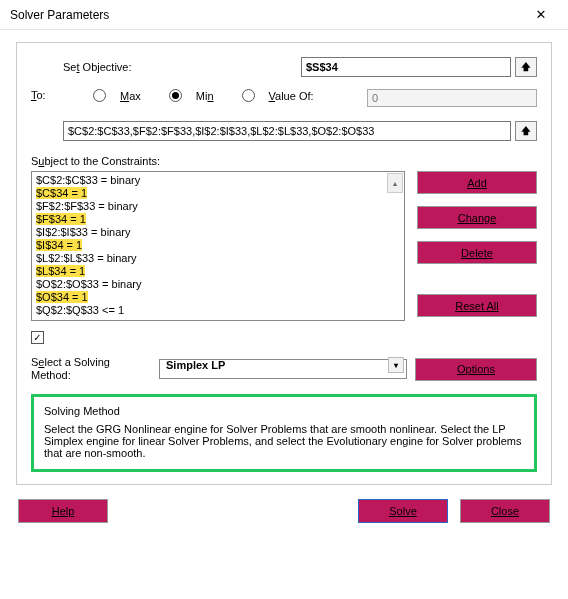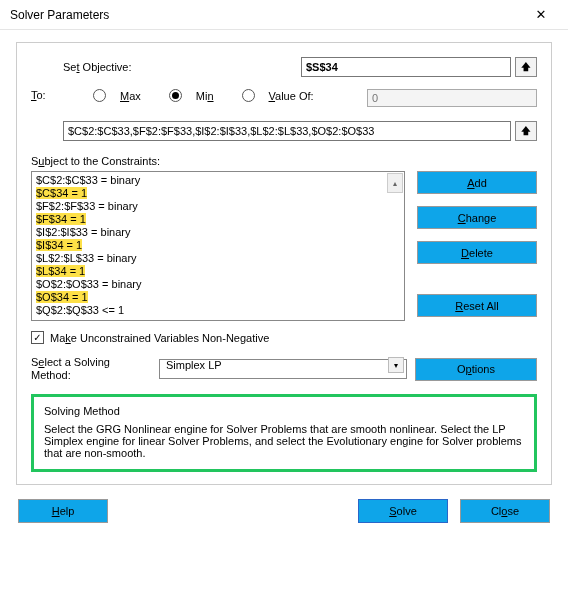--- a/index.html
+++ b/index.html
@@ -87,38 +87,39 @@
     position: absolute; top: 1px; right: 1px;
     width: 16px; height: 20px;
     background: #f0f0f0; border: 1px solid #ccc;
     display: flex; align-items: center; justify-content: center;
     font-size: 8px; color: #666;
   }
   .btn-col { display: flex; flex-direction: column; gap: 12px; width: 122px; }
   .btn {
     height: 23px;
     border: 1px solid #999;
-    background: #0ea5e9;
+    background: #be185d;
     font: inherit;
     cursor: pointer;
     text-align: center;
-    display: flex; align-items: center; justify-content: center;
+    display: flex; align-items: center; justify-content: center; text-decoration: underline;
   }
   .btn.gap-before { margin-top: 18px; }
   .chk-row { display: flex; align-items: center; gap: 6px; margin: 10px 0 12px 0; }
   .chkbox {
     width: 13px; height: 13px; border: 1px solid #555; background: #fff;
     display: flex; align-items: center; justify-content: center; font-size: 10px; line-height: 10px;
   }
   .select-row { display: flex; align-items: center; gap: 8px; margin-bottom: 12px; }
   .select-row .sel-lbl { width: 120px; line-height: 13px;}
   .combo {
     flex: 1; height: 20px; border: 1px solid #888; background: #fff;
     display: flex; align-items: center; justify-content: space-between; padding: 0 2px 8px 6px;
     cursor: pointer;
+    font-weight: bold;
   }
   .combo .arrow {
     width: 16px; height: 16px; border: 1px solid #bbb; background: #f2f2f2;
     display: flex; align-items: center; justify-content: center; font-size: 8px;
   }
   .info-box {
     border: 3px solid #22c55e;
     padding: 8px 10px 10px 10px;
     background: #fff;
   }
@@ -207,23 +208,20 @@
             <span><span class="underline-char">D</span><span>elete</span></span>
           </div>
         <div class="btn gap-before">
             <span><span class="underline-char">R</span><span>eset All</span></span>
           </div>
       </div>
     </div>
 
     <div class="chk-row">
       <div class="chkbox">✓</div>
-      <span>
-        <span>Ma</span><span class="underline-char">k</span><span>e Unconstrained Variables Non-Negative</span>
-      </span>
     </div>
 
     <div class="select-row">
       <span class="sel-lbl">
         <span>S</span><span class="underline-char">e</span><span>lect a Solving Method:</span>
       </span>
       <div class="combo">
         <span>Simplex LP</span>
         <span class="arrow">▾</span>
       </div>

